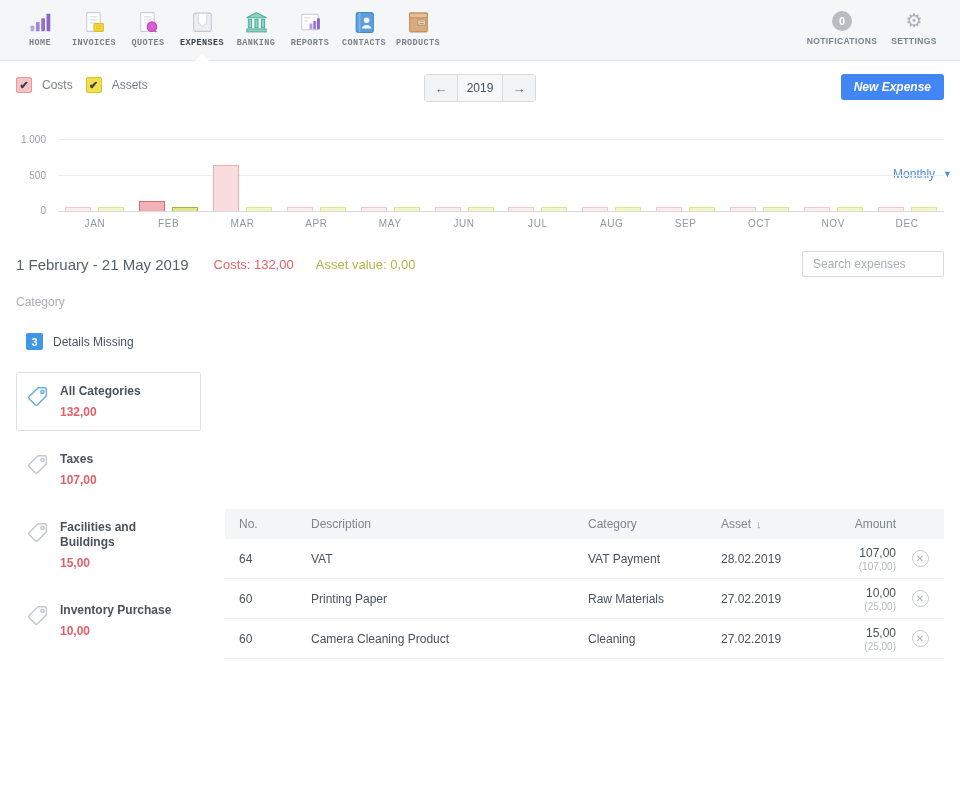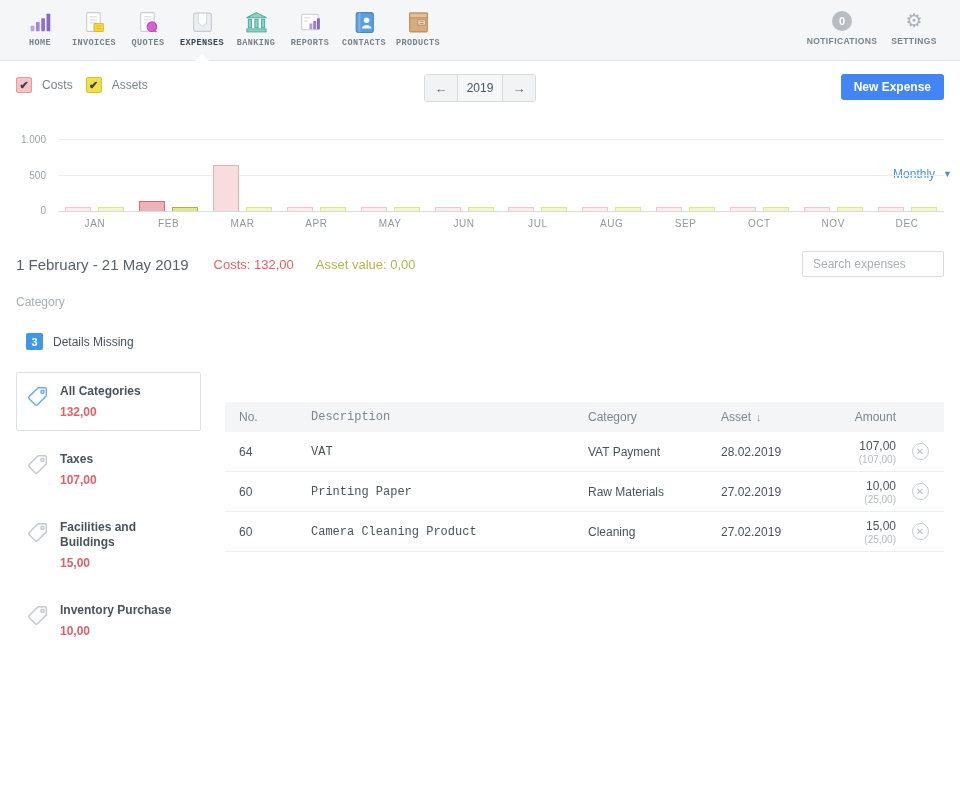--- a/index.html
+++ b/index.html
@@ -28,21 +28,21 @@
   .chk { width:16px; height:16px; border-radius:2px; display:flex; align-items:center; justify-content:center; font-size:11px; font-weight:700; color:#39434d; }
   .chk.costs { background:#f6c3c7; border:1px solid #e9969c; }
   .chk.assets { background:#f2e04b; border:1px solid #d3c232; }
   .filter .flabel { font-size:12px; color:#78828c; }
   .year-nav { position:absolute; left:50%; top:13px; transform:translateX(-50%); display:inline-flex; border:1px solid #d7dbdf; border-radius:3px; overflow:hidden; background:#f1f3f5; }
   .year-nav .seg { height:26px; display:flex; align-items:center; justify-content:center; font-size:12px; color:#4a545e; }
   .year-nav .arrow { width:33px; cursor:pointer; border:0; background:#f1f3f5; color:#5a646e; font-size:13px; }
   .year-nav .arrow.left { border-right:1px solid #d7dbdf; }
   .year-nav .arrow.right { border-left:1px solid #d7dbdf; }
   .year-nav .yr { width:44px; background:#f6f7f8; }
-  .btn-primary { position:absolute; right:16px; top:13px; background:#4285f4; color:#ffffff; border:0; border-radius:3px; height:26px; padding:0 13px; font-size:12px; font-weight:700; cursor:pointer; font-family:"Liberation Sans", sans-serif; }
+  .btn-primary { position:absolute; right:16px; top:13px; background:#4285f4; color:#ffffff; border:0; border-radius:3px; height:26px; padding:0 13px; font-size:12px; font-weight:700; cursor:pointer; font-family:"Liberation Sans", sans-serif;font-style:italic; }
 
   
   .chart { position:relative; margin-top:10px; }
   .interval { position:absolute; top:2px; right:8px; font-size:12px; color:#4a90e2; cursor:pointer; display:flex; align-items:center; gap:8px;margin-top:26px; }
   .interval .caret { font-size:9px; }
   .plot { position:relative; margin:28px 16px 0 58px; height:73px; border-bottom:1px solid #d7dbdf; }
   .gridline { position:absolute; left:0; right:0; height:0; border-top:1px solid #eaedef; }
   .gl-1000 { top:0; } .gl-500 { top:36px; }
   .ylabel { position:absolute; right:calc(100% + 12px); font-size:10px; color:#99a2aa; white-space:nowrap; }
   .yl-1000 { top:-5px; } .yl-500 { top:31px; } .yl-0 { bottom:-5px; }
@@ -59,40 +59,40 @@
 
   
   .summary { margin:22px 16px 0 16px; display:flex; align-items:center; }
   .summary .period { font-size:15px; color:#57616b; }
   .summary .costs { font-size:13px; color:#e25f68; margin-left:25px; }
   .summary .assetv { font-size:13px; color:#b2b647; margin-left:22px; }
   .search-box { margin-left:auto; width:142px; height:26px; border:1px solid #d8dcdf; border-radius:2px; padding:0 10px; font-size:12px; color:#4a545e; font-family:"Liberation Sans", sans-serif; }
   .search-box::placeholder { color:#a9b0b6; }
 
   
-  .content { display:flex; margin:18px 16px 0 16px; align-items:center; }
+  .content { display:flex; margin:18px 16px 0 16px; align-items:flex-end; }
   .sidebar { width:185px; flex-shrink:0; }
   .cat-heading { font-size:12px; color:#a7aeb5; margin-bottom:24px; }
   .details-missing { display:flex; align-items:center; gap:10px; margin:0 0 22px 10px; cursor:pointer; }
   .dm-badge { width:17px; height:17px; border-radius:2px; background:#3e97e8; color:#ffffff; font-size:11px; font-weight:700; display:flex; align-items:center; justify-content:center; }
   .dm-label { font-size:12px; color:#49535d; }
   .cat-item { display:flex; align-items:flex-start; gap:10px; padding:11px 8px; margin-bottom:9px; border:1px solid transparent; border-radius:2px; cursor:pointer;font-weight:bold; }
   .cat-item.selected { border-color:#dde1e4; background:#ffffff; }
   .cat-item .tag { width:25px; height:25px; flex-shrink:0; color:#c3c9cf; }
   .cat-item.selected .tag { color:#6aaede; }
   .cat-item .tag svg { width:25px; height:25px; }
   .cat-item .cat-label { font-size:12px; color:#49535d; line-height:1.25; }
   .cat-item .cat-amount { font-size:12px; color:#e25f68; margin-top:6px; }
 
   
   .table { flex:1; margin-left:24px; }
   .thead { display:flex; align-items:center; height:30px; background:#f3f5f6; font-size:12px; color:#7d8690; }
   .trow { display:flex; align-items:center; height:40px; border-bottom:1px solid #edf0f2; font-size:12px; color:#49535d; cursor:pointer; background:#ffffff; }
   .col-no { width:86px; padding-left:14px; }
-  .col-desc { flex:1;font-family:Liberation Mono, monospace; }
+  .col-desc { flex:1; }
   .col-cat { width:133px; }
   .col-date { width:95px; display:flex; align-items:center; gap:5px; }
   .col-amount { width:80px; text-align:right; }
   .col-close { width:48px; display:flex; justify-content:center; }
   .sort-arrow { color:#8d97a1; font-size:11px; }
   .amt-main { font-size:12px; color:#49535d; }
   .amt-sub { font-size:10px; color:#b4bac0; margin-top:1px; }
   .close-btn { width:17px; height:17px; border-radius:50%; border:1px solid #c5cbd0; background:transparent; color:#b4bac0; font-size:10px; line-height:15px; text-align:center; cursor:pointer; padding:0; }
 </style>
 </head>

